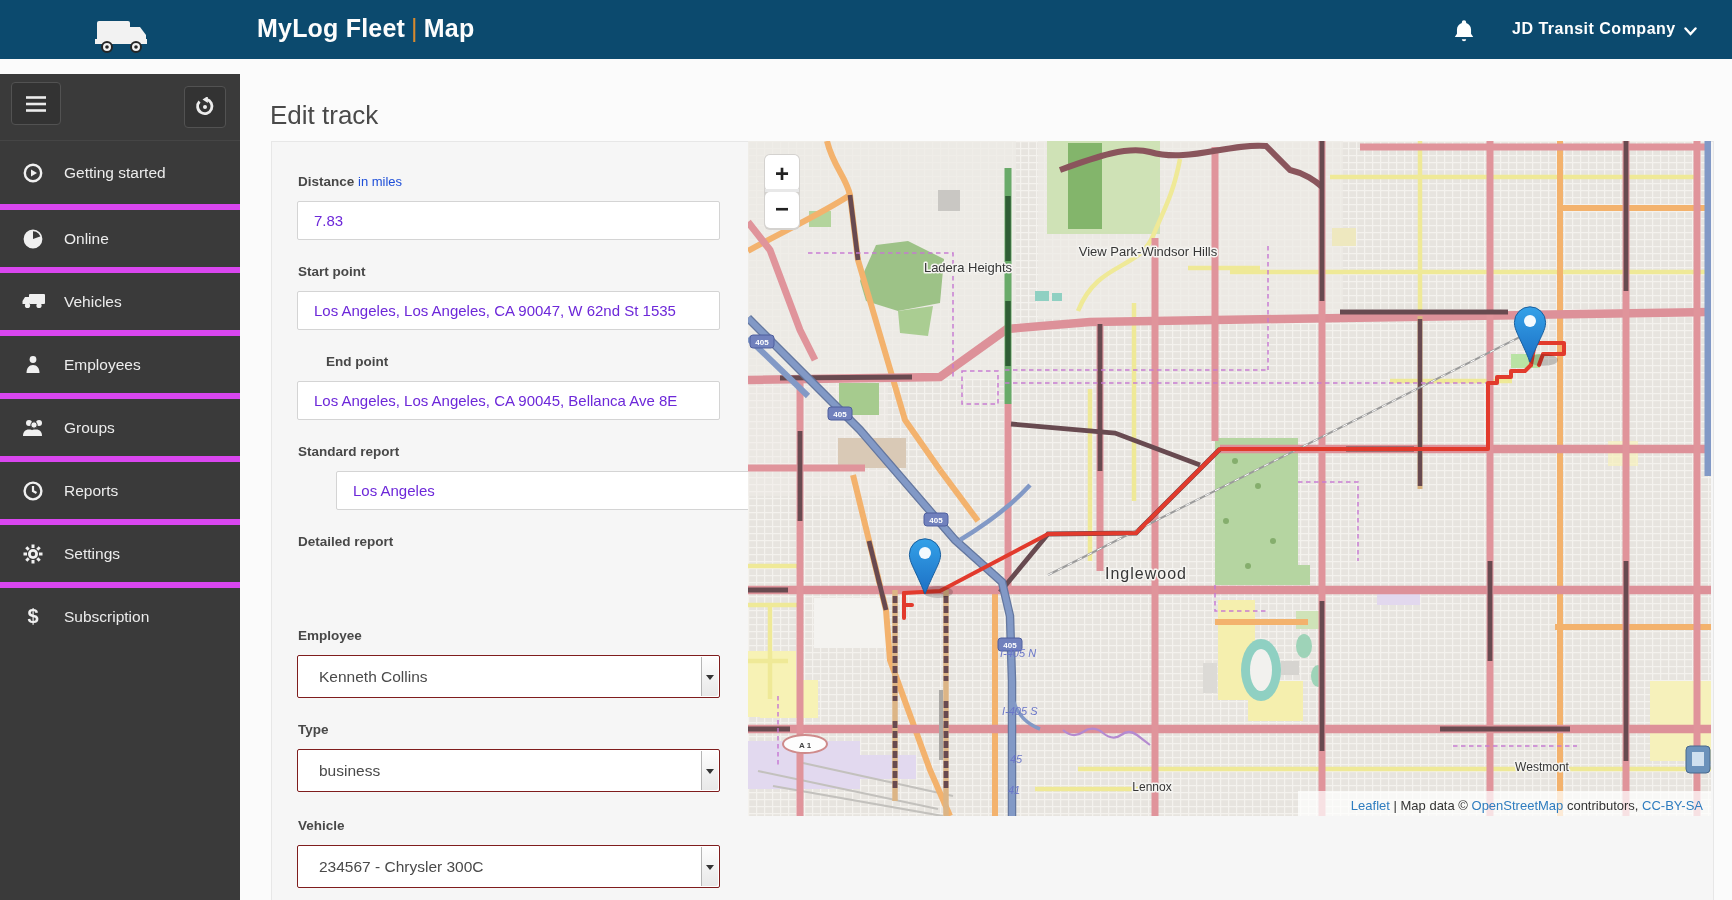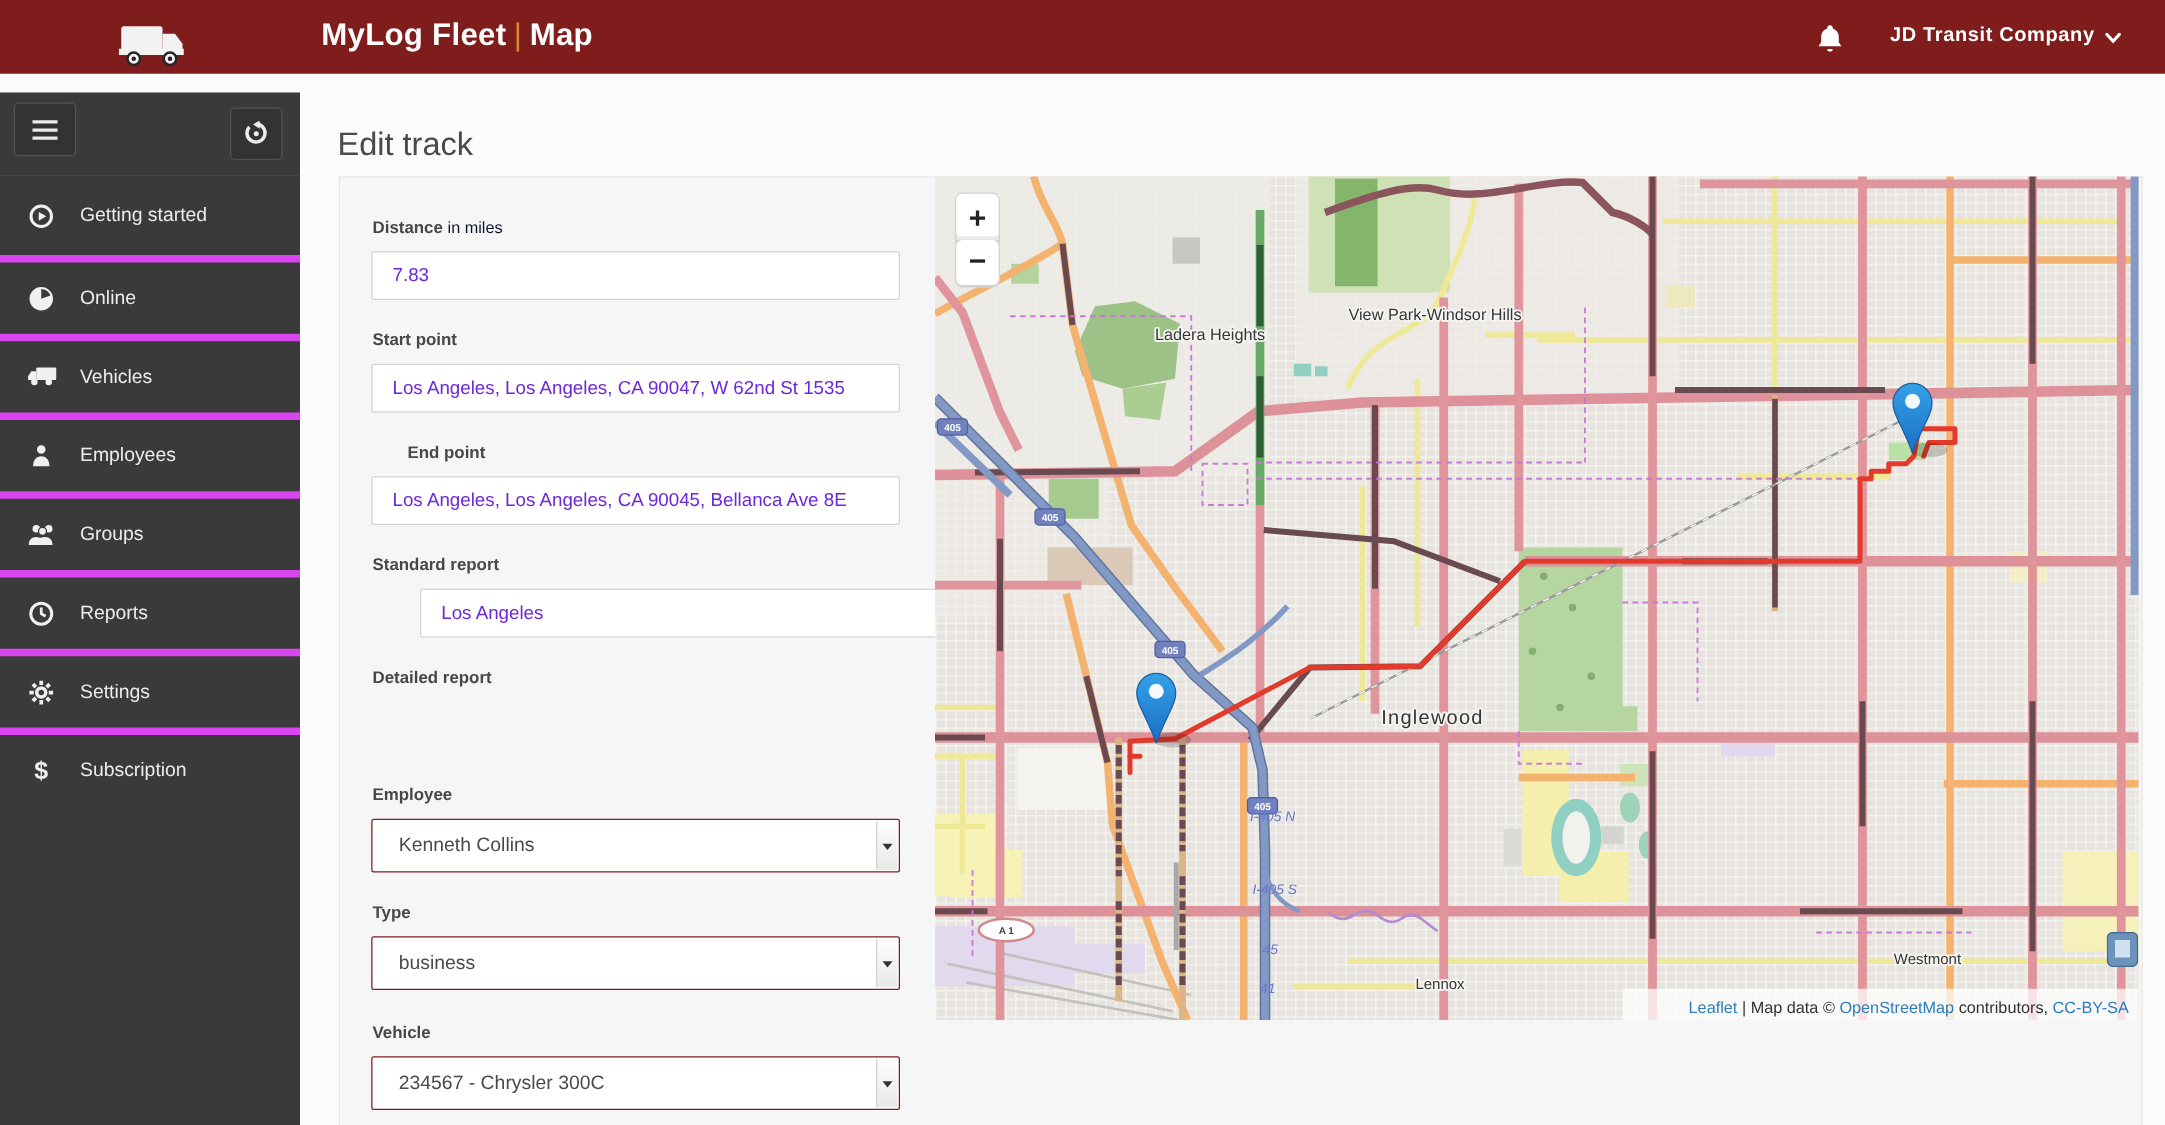--- a/index.html
+++ b/index.html
@@ -1,39 +1,39 @@
 <!DOCTYPE html>
 <html><head>
 <meta charset="utf-8">
 <style>
 * { margin:0; padding:0; box-sizing:border-box; }
 html,body { width:1732px; height:900px; overflow:hidden; background:#fbfbfb;
   font-family:"Liberation Sans", sans-serif; }
 #page { position:absolute; left:0; top:0; width:1732px; height:900px; filter:blur(0.4px); }
-#topbar { position:absolute; left:0; top:0; width:1732px; height:59px; background:#7f1d1d; z-index:30;}
+#topbar { position:absolute; left:0; top:0; width:1732px; height:59px; background:#0c4a6e; z-index:30;}
 #logo { position:absolute; left:95px; top:15px; }
 #brand { position:absolute; left:257px; top:14px; font-size:25px; color:#fdfdfd; font-weight:700; letter-spacing:0.2px;}
 #brand .pipe { color:#d88a2e; font-weight:400; padding:0 6px;}
 #bell { position:absolute; left:1451px; top:18px;}
 #company { position:absolute; left:1512px; top:20px; font-size:16px; font-weight:bold; color:#fff; letter-spacing:0.5px;}
 #company svg{ vertical-align:-2px; margin-left:8px;}
 #sidebar { position:absolute; left:0; top:74px; width:240px; height:841px; background:#3a3a3a; z-index:20;}
 .sbtn { position:absolute; width:50px; height:43px; background:#333333; border:1px solid #525252; border-radius:4px; }
 #sb1 { left:11px; top:8px; }
 #sb2 { left:184px; top:12px; width:42px; height:42px;}
 .sbtn svg{ position:absolute; left:50%; top:50%; transform:translate(-50%,-50%);}
 #menu { position:absolute; top:66px; left:0; width:240px; border-top:1px solid #454545;}
 .mi { position:relative; height:63px; border-top:6px solid #d946ef; }
 .mi:first-child{ border-top:none;}
 .mi .ic { position:absolute; left:22px; top:50%; transform:translateY(-50%); width:22px; height:22px;}
 .mi .tx { position:absolute; left:64px; top:50%; transform:translateY(-50%); font-size:15.5px; color:#ececec; }
 #title { position:absolute; left:270px; top:100px; font-size:26px; color:#4a4a4a; }
 #card { position:absolute; left:271px; top:141px; width:1443px; height:800px; background:#f6f6f6; border:1px solid #e7e7e7; border-bottom:none;}
 .lbl { position:absolute; font-size:13.5px; font-weight:bold; color:#484848; }
-.lbl .lt { font-weight:normal; color:#0f172a; font-size:13px;}
+.lbl .lt { font-weight:normal; color:#1d4ed8; font-size:13px;}
 .inp { position:absolute; left:297px; width:423px; height:39px; background:#fff; border:1px solid #d4d4d4; border-radius:2px; font-size:15px; color:#6d28d9; line-height:37px; padding-left:16px; white-space:nowrap; overflow:hidden;}
 .sel { position:absolute; left:297px; width:423px; height:43px; background:#fff; border:1px solid #7f1d1d; border-radius:2px; font-size:15.5px; color:#4a4a4a; line-height:41px; padding-left:21px; }
 .sel .arr { position:absolute; right:1px; top:1px; bottom:1px; width:17px; background:linear-gradient(#fdfdfd,#e8e8e8); border-left:1px solid #b5b5b5; border-radius:0 2px 2px 0;}
 .sel .arr:after{ content:""; position:absolute; left:4px; top:50%; margin-top:-2px; border:4px solid transparent; border-top:5px solid #333; }
 #mapwrap { position:absolute; left:748px; top:141px; width:963px; height:675px; background:#edeae5; overflow:hidden;}
 #mapwrap svg { filter:blur(0.45px); }
 </style>
 </head>
 <body>
 <div id="page">

